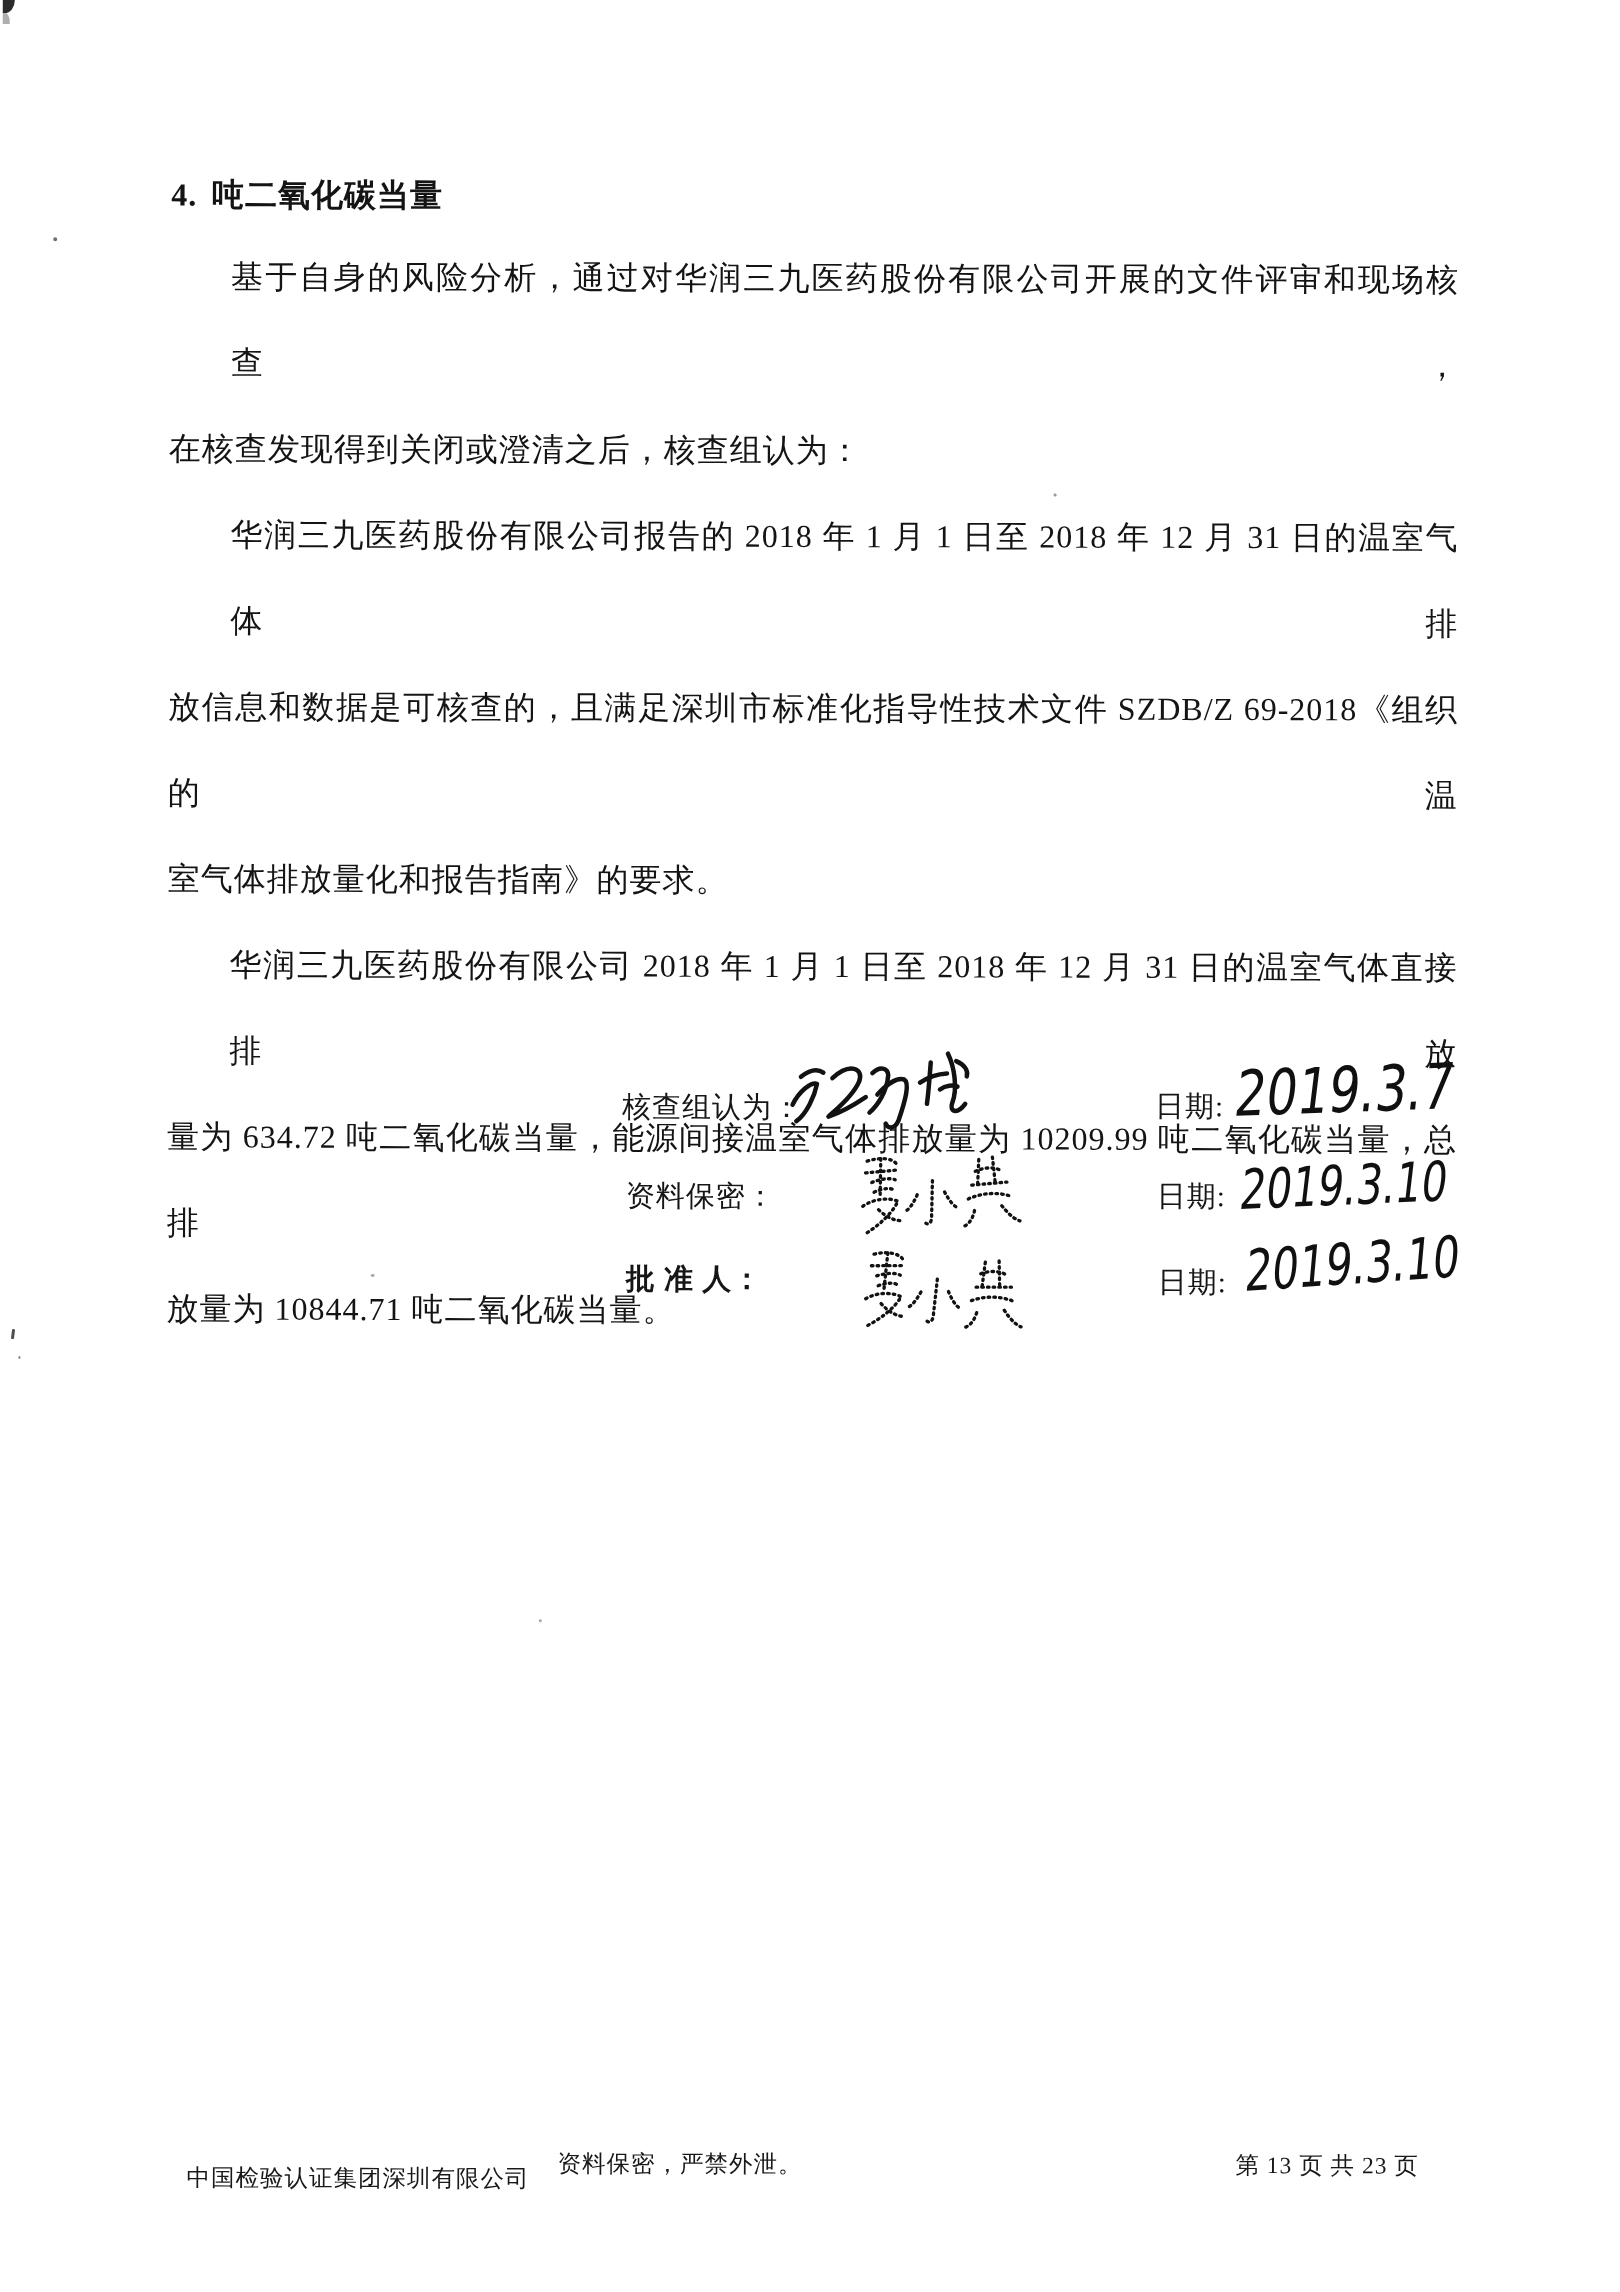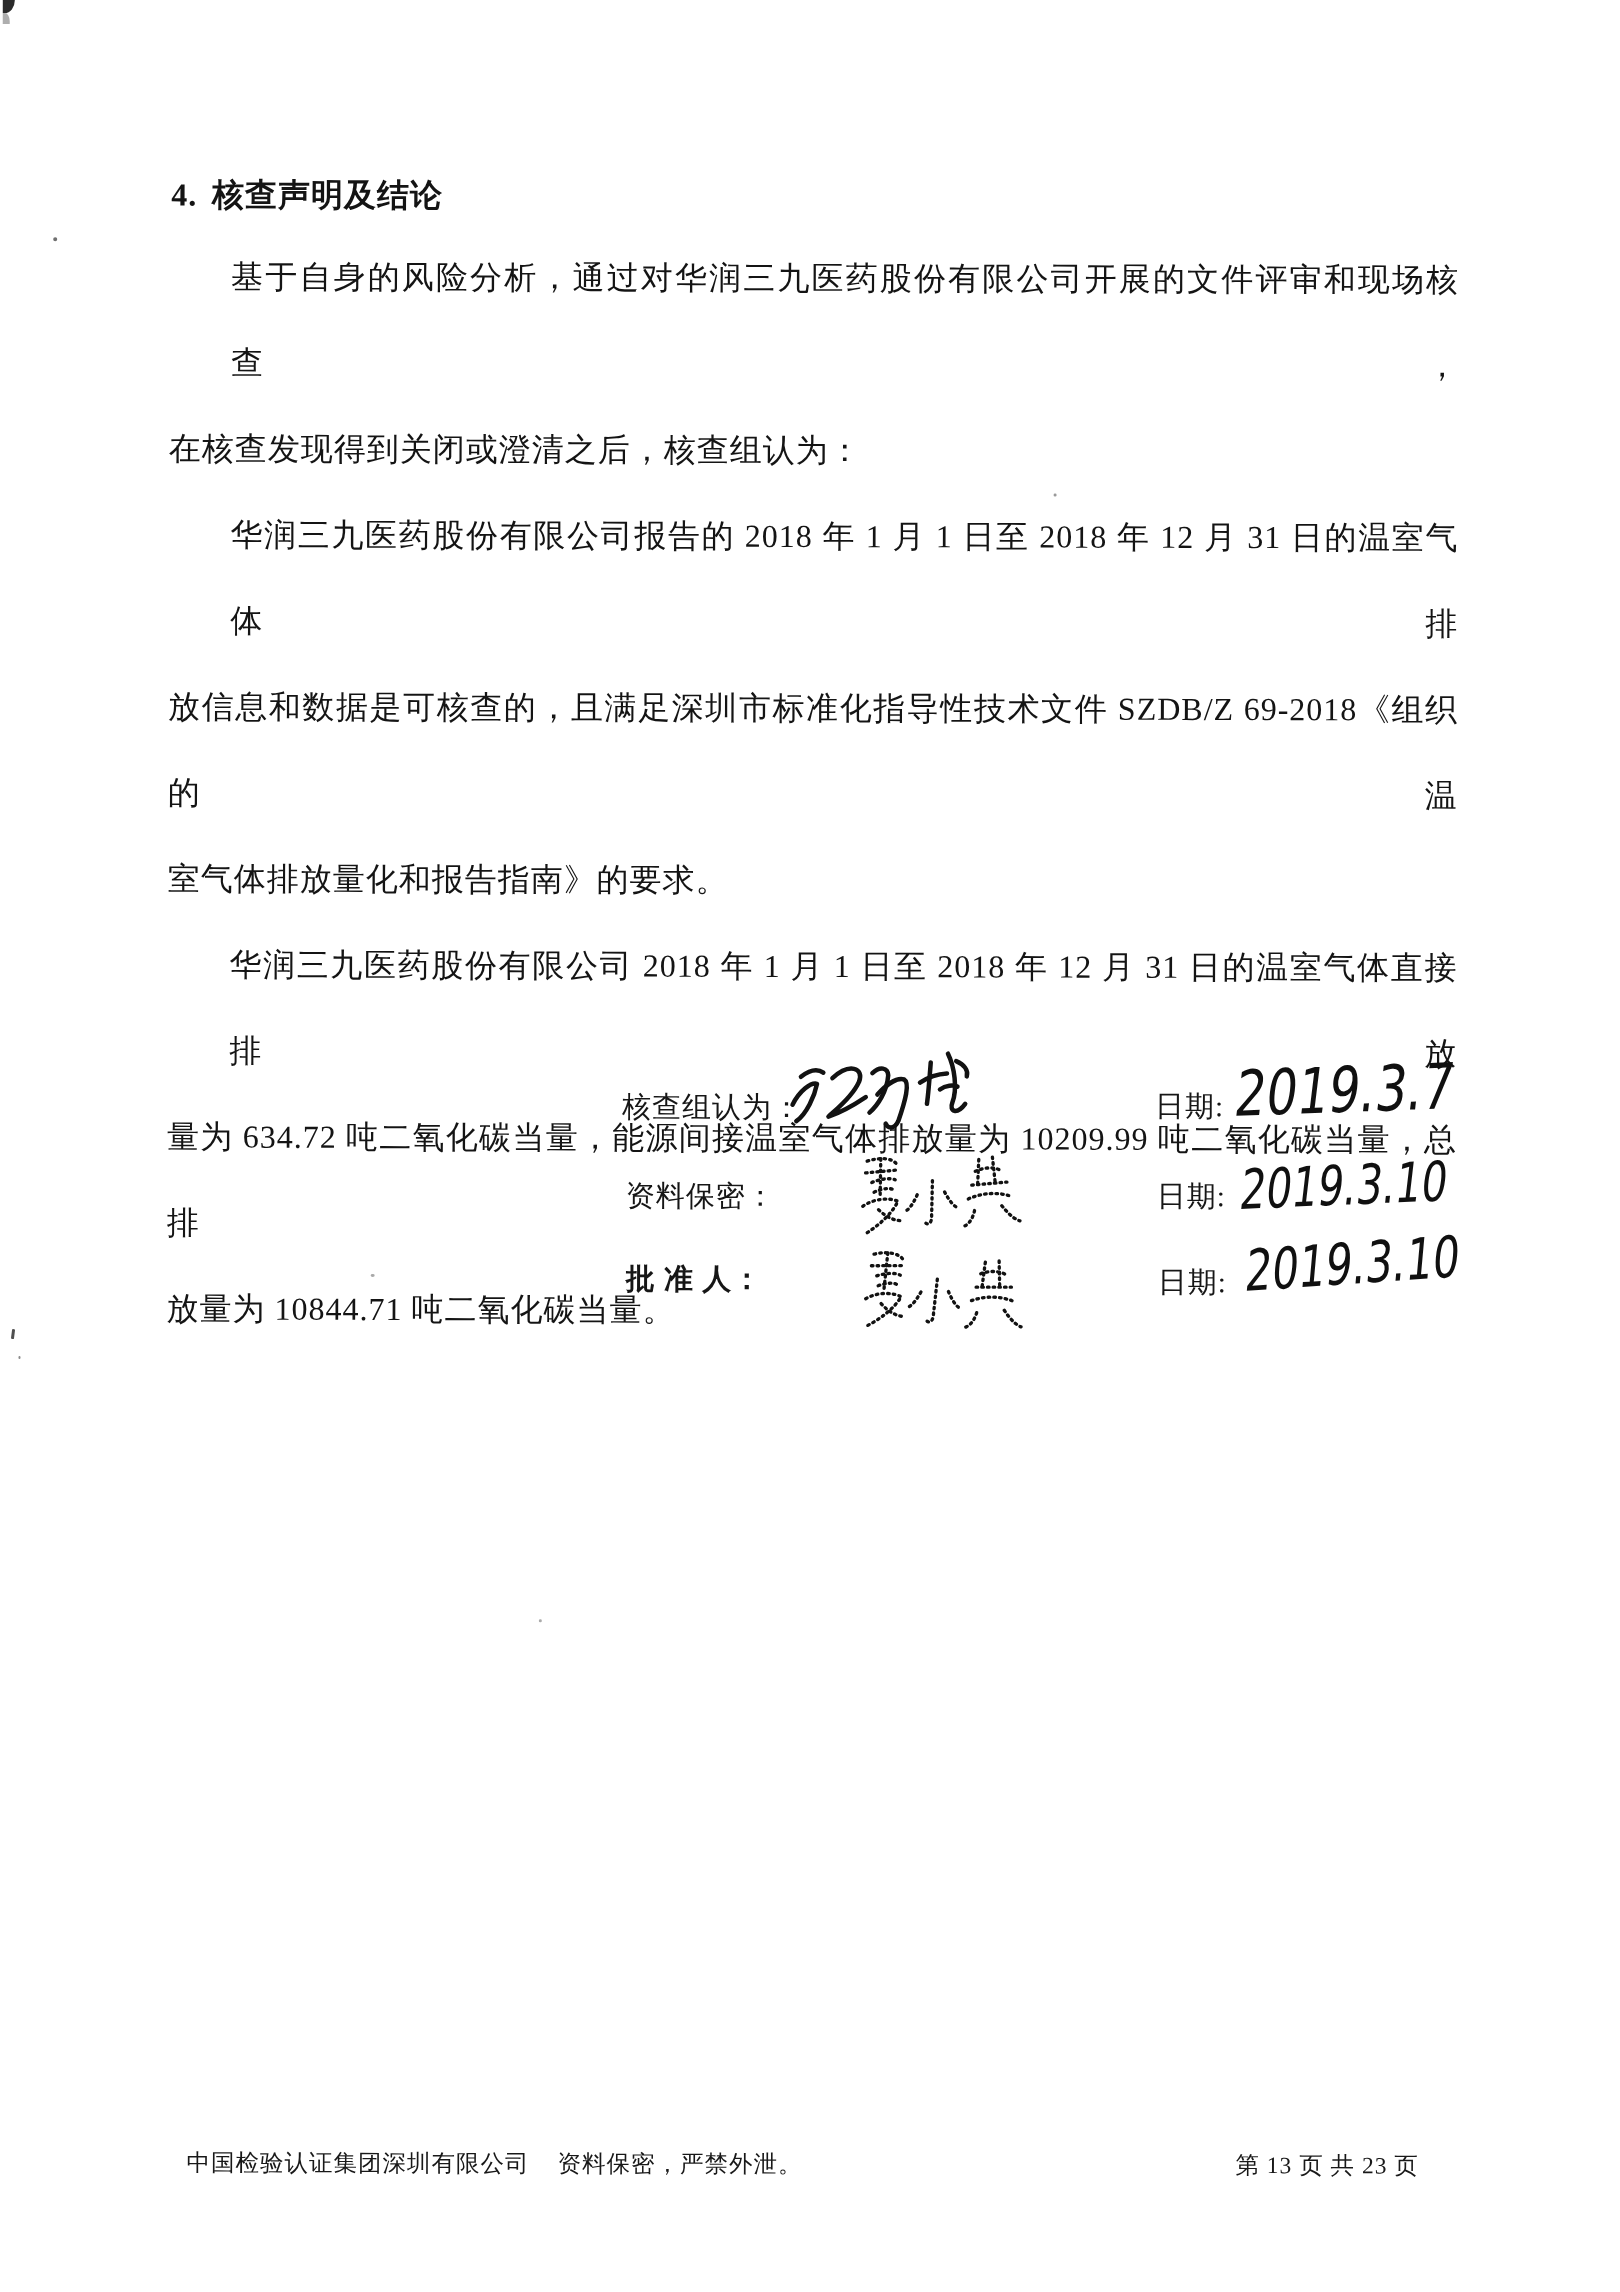--- a/index.html
+++ b/index.html
@@ -39,42 +39,42 @@
     white-space:nowrap;transform-origin:left bottom;
   }
   .hand1{font-size:63px;transform:rotate(-2.2deg) skewX(-9deg) scaleX(0.78);}
   .hand2{font-size:55px;transform:rotate(-2.5deg) skewX(-9deg) scaleX(0.74);}
   .hand3{font-size:57px;transform:rotate(-4deg) skewX(-9deg) scaleX(0.74);}
 
   
   .footer-item{
     position:absolute;top:2148px;font-size:23.5px;letter-spacing:1px;white-space:nowrap;color:#181818;
   }
-  .f-company{left:189px;}
+  .f-company{left:189px;margin-top:15px;}
   .f-secret{left:560px;}
   .f-page{left:1238px;}
 
   
   .art{position:absolute;background:#8a8a8a;border-radius:50%;}
   .corner-tl{left:0;top:0;width:11.8px;height:14.7px;background:#2b2b2b;border-radius:0 0 85% 0;}
   .corner-bl{left:0;top:2278px;width:6.9px;height:11.8px;background:#6b6b6b;border-radius:0 70% 0 0;opacity:.55;}
   .dot1{left:51px;top:239px;width:3.9px;height:3.9px;background:#707070;}
   .dot2{left:1052px;top:493px;width:2.9px;height:2.9px;background:#9a9a9a;}
   .dot3{left:371px;top:1275px;width:3.9px;height:2.9px;background:#9a9a9a;opacity:.85;}
   .tick1{left:11.8px;top:1331px;width:2.5px;height:9.8px;background:#4f4f4f;border-radius:1px;transform:rotate(7deg);}
   .dot4{left:18.6px;top:1358px;width:2.9px;height:2.9px;background:#8a8a8a;}
   .dot5{left:540px;top:1620px;width:2.9px;height:2.9px;background:#ababab;}
 </style>
 </head>
 <body>
 
 <div class="content">
 
   <div class="heading">
-    <span class="num">4.</span><span>核查声明及结论</span>
+    <span class="num">4.</span><span>吨二氧化碳当量</span>
   </div>
 
   <div class="body-text">
     <div class="line indent just">基于自身的风险分析，通过对华润三九医药股份有限公司开展的文件评审和现场核查，</div>
     <div class="line">在核查发现得到关闭或澄清之后，核查组认为：</div>
     <div class="line indent just">华润三九医药股份有限公司报告的 2018 年 1 月 1 日至 2018 年 12 月 31 日的温室气体排</div>
     <div class="line just">放信息和数据是可核查的，且满足深圳市标准化指导性技术文件 SZDB/Z 69-2018《组织的温</div>
     <div class="line">室气体排放量化和报告指南》的要求。</div>
     <div class="line indent just">华润三九医药股份有限公司 2018 年 1 月 1 日至 2018 年 12 月 31 日的温室气体直接排放</div>
     <div class="line just">量为 634.72 吨二氧化碳当量，能源间接温室气体排放量为 10209.99 吨二氧化碳当量，总排</div>

